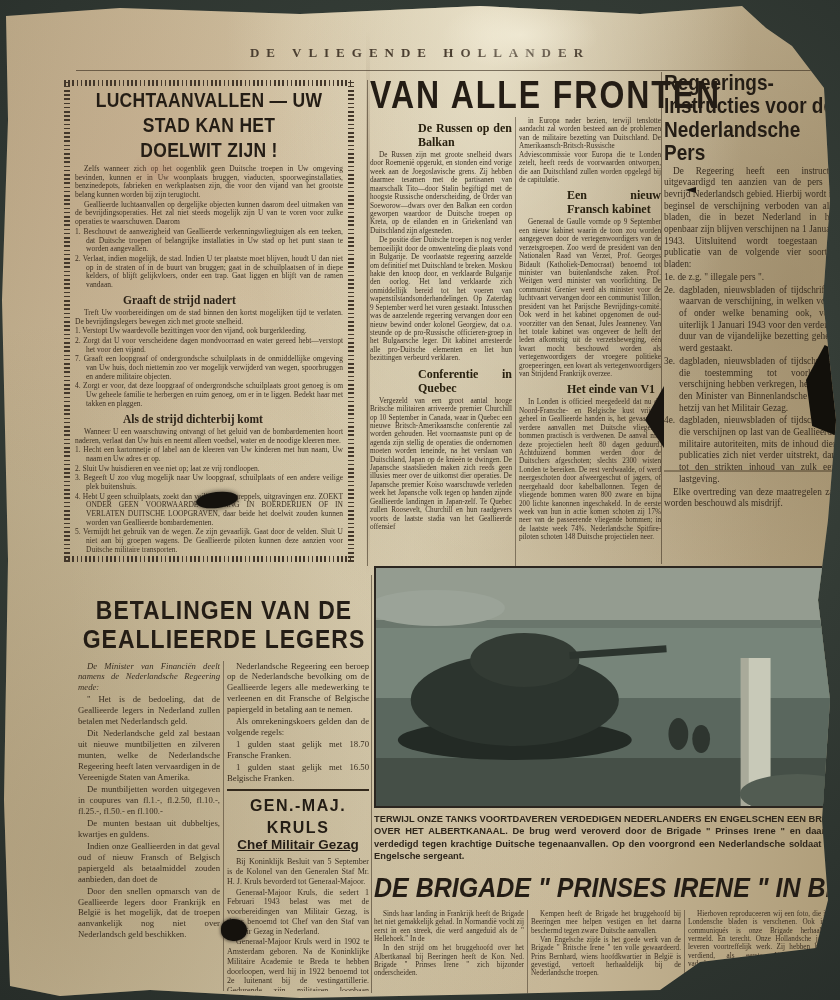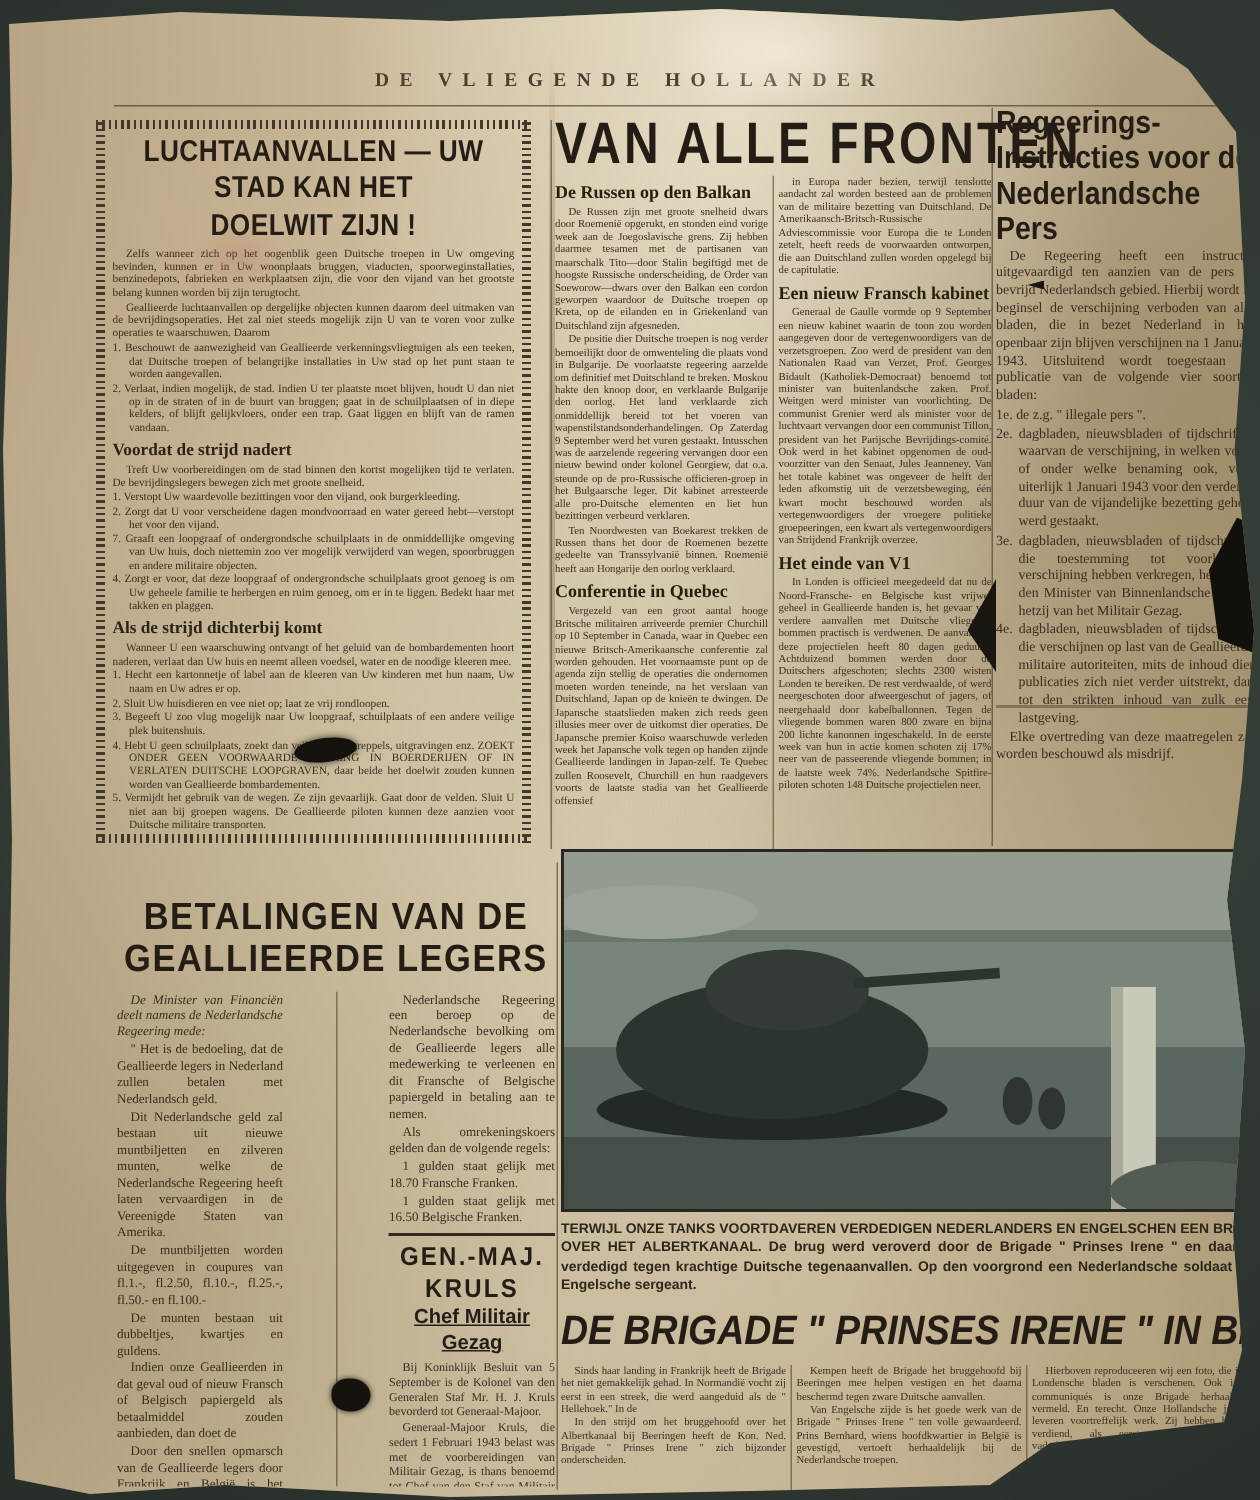--- a/index.html
+++ b/index.html
@@ -39,40 +39,40 @@
   .hatch-l,.hatch-r{position:absolute;top:0;bottom:0;width:6px;
     background:repeating-linear-gradient(0deg,#43372a 0 1.6px,transparent 1.6px 4.2px);}
   .hatch-l{left:0;} .hatch-r{right:0;}
   .air-inner{position:absolute;inset:9px 11px;overflow:hidden;}
   .air-h{font-size:17.5px;font-weight:bold;text-align:center;line-height:1.22;
     color:#241d15;transform:scaleY(1.15);transform-origin:top center;letter-spacing:.3px;
     margin-bottom:12px;}
   .air-body{font-size:7.5px;line-height:1.16;text-align:justify;color:#3a2e21;}
   .p{text-indent:9px;margin:0 0 1px 0;}
   .li{padding-left:11px;text-indent:-11px;margin:0 0 1px 0;}
-  .subhead{font-size:11.5px;font-weight:bold;color:#2c2318;margin:4px 0 2px 0;text-indent:0;}
+  .subhead{font-size:11.5px;font-weight:bold;color:#2c2318;margin:4px 0 2px 0;text-indent:0;padding-left:48px;}
   
   .vaf{left:370px;top:73px;width:292px;}
   .vaf-h{font-size:33px;font-weight:bold;letter-spacing:2px;color:#241d15;white-space:nowrap;
     transform:scaleY(1.18) scaleX(.97);transform-origin:top left;height:44px;}
   .vaf-cols{display:flex;height:450px;overflow:hidden;}
   .vaf-col{width:142px;font-size:7.2px;line-height:1.17;text-align:justify;color:#3a2e21;}
   .vaf-sub{font-size:12px;font-weight:bold;color:#28200f;margin:4px 0 2px 0;}
   .colrule{width:1px;background:rgba(52,40,26,.5);margin:0 3px;}
   
   .press{left:664px;top:72px;width:172px;}
   .press-h{font-size:19px;font-weight:bold;line-height:1.1;color:#241d15;
     transform:scaleY(1.12);transform-origin:top left;margin-bottom:10px;}
   .press-body{font-size:9.3px;line-height:1.26;text-align:justify;color:#382d20;}
   .press-body .li{padding-left:15px;text-indent:-15px;}
   
   .pay{left:78px;top:597px;width:292px;}
   .pay-h{font-size:23px;font-weight:bold;text-align:center;line-height:1.12;color:#241d15;
     transform:scaleY(1.1);transform-origin:top center;letter-spacing:1px;margin-bottom:12px;}
-  .pay-cols{display:flex;height:330px;overflow:hidden;gap:32px;}
+  .pay-cols{display:flex;height:330px;overflow:hidden;}
   .pay-col{width:142px;font-size:8.7px;line-height:1.26;text-align:justify;color:#382d20;}
   .it{font-style:italic;}
   
   .kruls{border-top:2px solid #33291c;margin-top:5px;padding-top:4px;}
   .kruls-h1{font-size:16px;font-weight:bold;text-align:center;letter-spacing:1.5px;
     color:#241d15;transform:scaleY(1.08);transform-origin:top center;}
   .kruls-h2{font-size:13.5px;font-weight:bold;text-align:center;color:#241d15;margin:1px 0 4px 0;text-decoration:underline;}
   .kruls-body{font-size:8px;line-height:1.22;text-align:justify;color:#3a2e21;}
   
   .photo{left:374px;top:566px;width:462px;height:242px;border:2px solid #2b2620;
@@ -127,21 +127,21 @@
       <div class="air-inner">
         <div class="air-h sans">
           <div>LUCHTAANVALLEN — UW STAD KAN HET</div>
           <div>DOELWIT ZIJN !</div>
         </div>
         <div class="air-body">
           <p class="p">Zelfs wanneer zich op het oogenblik geen Duitsche troepen in Uw omgeving bevinden, kunnen er in Uw woonplaats bruggen, viaducten, spoorweginstallaties, benzinedepots, fabrieken en werkplaatsen zijn, die voor den vijand van het grootste belang kunnen worden bij zijn terugtocht.</p>
           <p class="p">Geallieerde luchtaanvallen op dergelijke objecten kunnen daarom deel uitmaken van de bevrijdingsoperaties. Het zal niet steeds mogelijk zijn U van te voren voor zulke operaties te waarschuwen. Daarom</p>
           <p class="li">1. Beschouwt de aanwezigheid van Geallieerde verkenningsvliegtuigen als een teeken, dat Duitsche troepen of belangrijke installaties in Uw stad op het punt staan te worden aangevallen.</p>
           <p class="li">2. Verlaat, indien mogelijk, de stad. Indien U ter plaatste moet blijven, houdt U dan niet op in de straten of in de buurt van bruggen; gaat in de schuilplaatsen of in diepe kelders, of blijft gelijkvloers, onder een trap. Gaat liggen en blijft van de ramen vandaan.</p>
-          <p class="subhead">Voordat de strijd nadert</p>
+          <p class="subhead">Graaft de strijd nadert</p>
           <p class="p">Treft Uw voorbereidingen om de stad binnen den kortst mogelijken tijd te verlaten. De bevrijdingslegers bewegen zich met groote snelheid.</p>
           <p class="li">1. Verstopt Uw waardevolle bezittingen voor den vijand, ook burgerkleeding.</p>
           <p class="li">2. Zorgt dat U voor verscheidene dagen mondvoorraad en water gereed hebt—verstopt het voor den vijand.</p>
           <p class="li">7. Graaft een loopgraaf of ondergrondsche schuilplaats in de onmiddellijke omgeving van Uw huis, doch niettemin zoo ver mogelijk verwijderd van wegen, spoorbruggen en andere militaire objecten.</p>
           <p class="li">4. Zorgt er voor, dat deze loopgraaf of ondergrondsche schuilplaats groot genoeg is om Uw geheele familie te herbergen en ruim genoeg, om er in te liggen. Bedekt haar met takken en plaggen.</p>
           <p class="subhead">Als de strijd dichterbij komt</p>
           <p class="p">Wanneer U een waarschuwing ontvangt of het geluid van de bombardementen hoort naderen, verlaat dan Uw huis en neemt alleen voedsel, water en de noodige kleeren mee.</p>
           <p class="li">1. Hecht een kartonnetje of label aan de kleeren van Uw kinderen met hun naam, Uw naam en Uw adres er op.</p>
           <p class="li">2. Sluit Uw huisdieren en vee niet op; laat ze vrij rondloopen.</p>
           <p class="li">3. Begeeft U zoo vlug mogelijk naar Uw loopgraaf, schuilplaats of een andere veilige plek buitenshuis.</p>
@@ -152,21 +152,20 @@
       </div>
     </section>
 
     <section class="abs vaf">
       <div class="vaf-h sans">VAN ALLE FRONTEN</div>
       <div class="vaf-cols">
         <div class="vaf-col">
           <p class="subhead vaf-sub">De Russen op den Balkan</p>
           <p class="p">De Russen zijn met groote snelheid dwars door Roemenië opgerukt, en stonden eind vorige week aan de Joegoslavische grens. Zij hebben daarmee tesamen met de partisanen van maarschalk Tito—door Stalin begiftigd met de hoogste Russische onderscheiding, de Order van Soeworow—dwars over den Balkan een cordon geworpen waardoor de Duitsche troepen op Kreta, op de eilanden en in Griekenland van Duitschland zijn afgesneden.</p>
           <p class="p">De positie dier Duitsche troepen is nog verder bemoeilijkt door de omwenteling die plaats vond in Bulgarije. De voorlaatste regeering aarzelde om definitief met Duitschland te breken. Moskou hakte den knoop door, en verklaarde Bulgarije den oorlog. Het land verklaarde zich onmiddellijk bereid tot het voeren van wapenstilstandsonderhandelingen. Op Zaterdag 9 September werd het vuren gestaakt. Intusschen was de aarzelende regeering vervangen door een nieuw bewind onder kolonel Georgiew, dat o.a. steunde op de pro-Russische officieren-groep in het Bulgaarsche leger. Dit kabinet arresteerde alle pro-Duitsche elementen en liet hun bezittingen verbeurd verklaren.</p>
-          <p class="p">Ten Noordwesten van Boekarest trekken de Russen thans het door de Roemenen bezette gedeelte van Transsylvanië binnen. Roemenië heeft aan Hongarije den oorlog verklaard.</p>
           <p class="subhead vaf-sub">Conferentie in Quebec</p>
           <p class="p">Vergezeld van een groot aantal hooge Britsche militairen arriveerde premier Churchill op 10 September in Canada, waar in Quebec een nieuwe Britsch-Amerikaansche conferentie zal worden gehouden. Het voornaamste punt op de agenda zijn stellig de operaties die ondernomen moeten worden teneinde, na het verslaan van Duitschland, Japan op de knieën te dwingen. De Japansche staatslieden maken zich reeds geen illusies meer over de uitkomst dier operaties. De Japansche premier Koiso waarschuwde verleden week het Japansche volk tegen op handen zijnde Geallieerde landingen in Japan-zelf. Te Quebec zullen Roosevelt, Churchill en hun raadgevers voorts de laatste stadia van het Geallieerde offensief</p>
         </div>
         <div class="colrule"></div>
         <div class="vaf-col">
           <p class="p">in Europa nader bezien, terwijl tenslotte aandacht zal worden besteed aan de problemen van de militaire bezetting van Duitschland. De Amerikaansch-Britsch-Russische Adviescommissie voor Europa die te Londen zetelt, heeft reeds de voorwaarden ontworpen, die aan Duitschland zullen worden opgelegd bij de capitulatie.</p>
           <p class="subhead vaf-sub">Een nieuw Fransch kabinet</p>
           <p class="p">Generaal de Gaulle vormde op 9 September een nieuw kabinet waarin de toon zou worden aangegeven door de vertegenwoordigers van de verzetsgroepen. Zoo werd de president van den Nationalen Raad van Verzet, Prof. Georges Bidault (Katholiek-Democraat) benoemd tot minister van buitenlandsche zaken. Prof. Weitgen werd minister van voorlichting. De communist Grenier werd als minister voor de luchtvaart vervangen door een communist Tillon, president van het Parijsche Bevrijdings-comité. Ook werd in het kabinet opgenomen de oud-voorzitter van den Senaat, Jules Jeanneney. Van het totale kabinet was ongeveer de helft der leden afkomstig uit de verzetsbeweging, één kwart mocht beschouwd worden als vertegenwoordigers der vroegere politieke groepeeringen, een kwart als vertegenwoordigers van Strijdend Frankrijk overzee.</p>
           <p class="subhead vaf-sub">Het einde van V1</p>
           <p class="p">In Londen is officieel meegedeeld dat nu de Noord-Fransche- en Belgische kust vrijwel geheel in Geallieerde handen is, het gevaar van verdere aanvallen met Duitsche vliegende bommen practisch is verdwenen. De aanval met deze projectielen heeft 80 dagen geduurd. Achtduizend bommen werden door de Duitschers afgeschoten; slechts 2300 wisten Londen te bereiken. De rest verdwaalde, of werd neergeschoten door afweergeschut of jagers, of neergehaald door kabelballonnen. Tegen de vliegende bommen waren 800 zware en bijna 200 lichte kanonnen ingeschakeld. In de eerste week van hun in actie komen schoten zij 17% neer van de passeerende vliegende bommen; in de laatste week 74%. Nederlandsche Spitfire-piloten schoten 148 Duitsche projectielen neer.</p>
@@ -248,21 +247,21 @@
 
     <div class="abs brig-h sans">DE BRIGADE " PRINSES IRENE " IN BELGIË</div>
     <div class="abs brig-cols">
       <div class="brig-col">
         <p class="p">Sinds haar landing in Frankrijk heeft de Brigade het niet gemakkelijk gehad. In Normandië vocht zij eerst in een streek, die werd aangeduid als de " Hellehoek." In de</p>
         <p class="p">In den strijd om het bruggehoofd over het Albertkanaal bij Beeringen heeft de Kon. Ned. Brigade " Prinses Irene " zich bijzonder onderscheiden.</p>
       </div>
       <div class="colrule"></div>
       <div class="brig-col">
         <p class="p">Kempen heeft de Brigade het bruggehoofd bij Beeringen mee helpen vestigen en het daarna beschermd tegen zware Duitsche aanvallen.</p>
-        <p class="p">Van Engelsche zijde is het goede werk van de Brigade " Prinses Irene " ten volle gewaardeerd. Prins Bernhard, wiens hoofdkwartier in België is gevestigd, vertoeft herhaaldelijk bij de Nederlandsche troepen.</p>
+        <p class="p">Van Engelsche zijde is het goede werk van de Brigade " Britsche Irene " ten volle gewaardeerd. Prins Bernhard, wiens hoofdkwartier in België is gevestigd, vertoeft herhaaldelijk bij de Nederlandsche troepen.</p>
       </div>
       <div class="colrule"></div>
       <div class="brig-col">
         <p class="p">Hierboven reproduceeren wij een foto, die in de Londensche bladen is verschenen. Ook in de communiqués is onze Brigade herhaaldelijk vermeld. En terecht. Onze Hollandsche jongens leveren voortreffelijk werk. Zij hebben het wel verdiend, als eerste Nederlanders weer vaderlandschen bodem te betreden</p>
       </div>
     </div>
 
     <div class="abs stain-pink"></div>
     <div class="abs stain-bright"></div>
     <div class="abs crease-v"></div>

